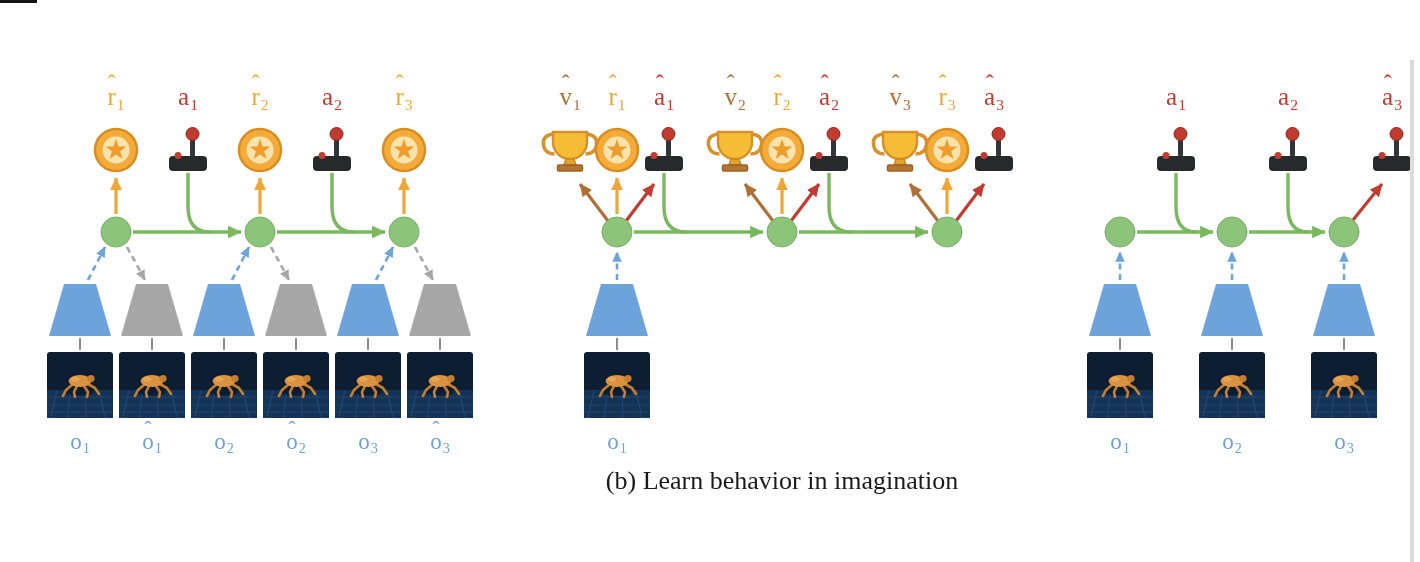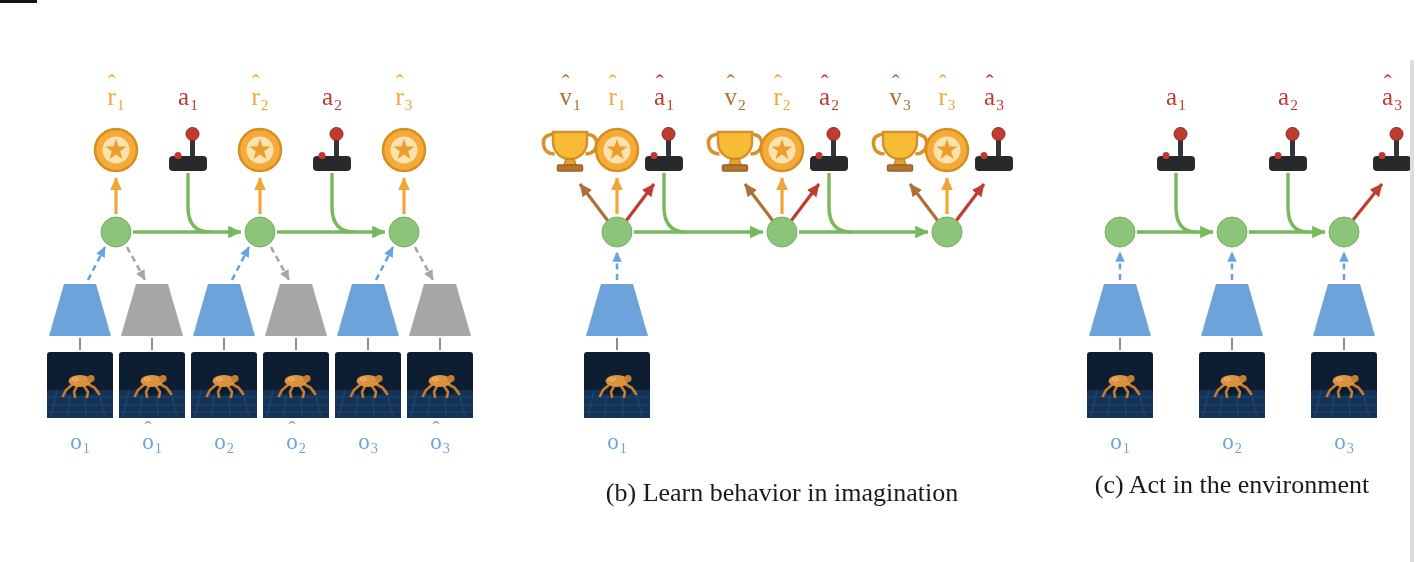--- a/index.html
+++ b/index.html
@@ -277,18 +277,17 @@
   <div class="obs-label" style="left:617px;top:430px"><span class="var"><span class="hat"></span><span>o</span></span><sub class="idx">1</sub></div>
 
   <div class="top-label lbl-action" style="left:1176px;top:84px"><span class="var"><span class="hat"></span><span>a</span></span><sub class="idx">1</sub></div>
   <div class="top-label lbl-action" style="left:1288px;top:84px"><span class="var"><span class="hat"></span><span>a</span></span><sub class="idx">2</sub></div>
   <div class="top-label lbl-action" style="left:1392px;top:84px"><span class="var"><span class="hat">ˆ</span><span>a</span></span><sub class="idx">3</sub></div>
 
   <div class="obs-label" style="left:1120px;top:430px"><span class="var"><span class="hat"></span><span>o</span></span><sub class="idx">1</sub></div>
   <div class="obs-label" style="left:1232px;top:430px"><span class="var"><span class="hat"></span><span>o</span></span><sub class="idx">2</sub></div>
   <div class="obs-label" style="left:1344px;top:430px"><span class="var"><span class="hat"></span><span>o</span></span><sub class="idx">3</sub></div>
 
-  <div class="caption" style="left:782px;top:478px">(b) Learn behavior in imagination</div>
-  <div class="caption" style="left:1232px;top:470px">(c) Act in the environment</div>
+  <div class="caption" style="left:782px;top:466px">(b) Learn behavior in imagination</div>
 
   <div class="corner-tick" style="left:0;top:0;width:37px;height:3px"></div>
   <div class="edge-strip" style="left:1410px;top:60px;width:4px;height:502px"></div>
 </div>
 
 </body></html>

